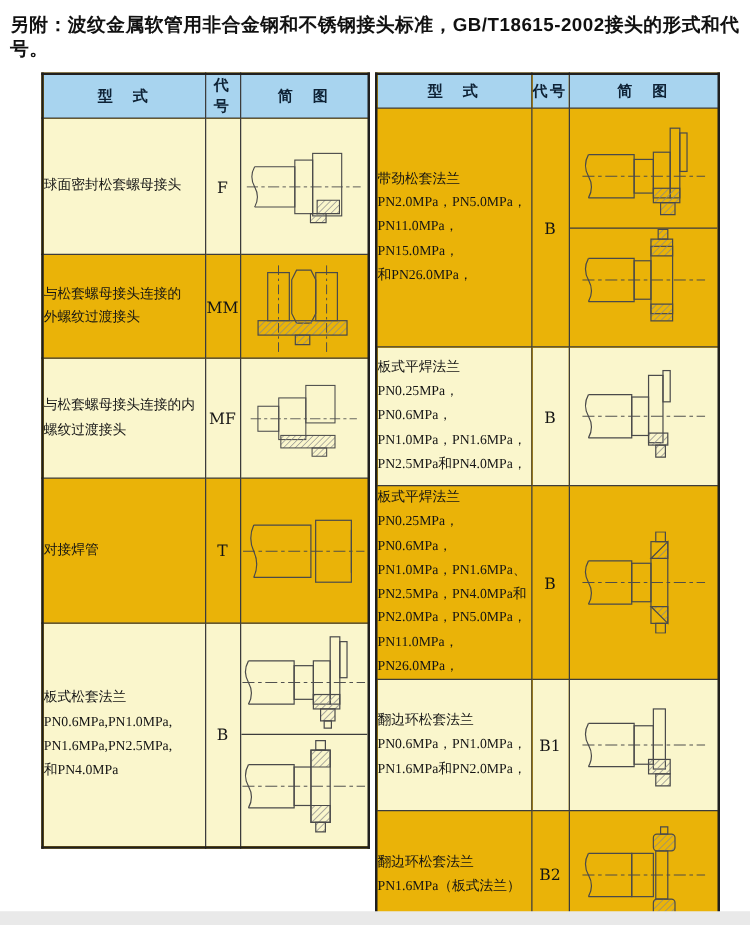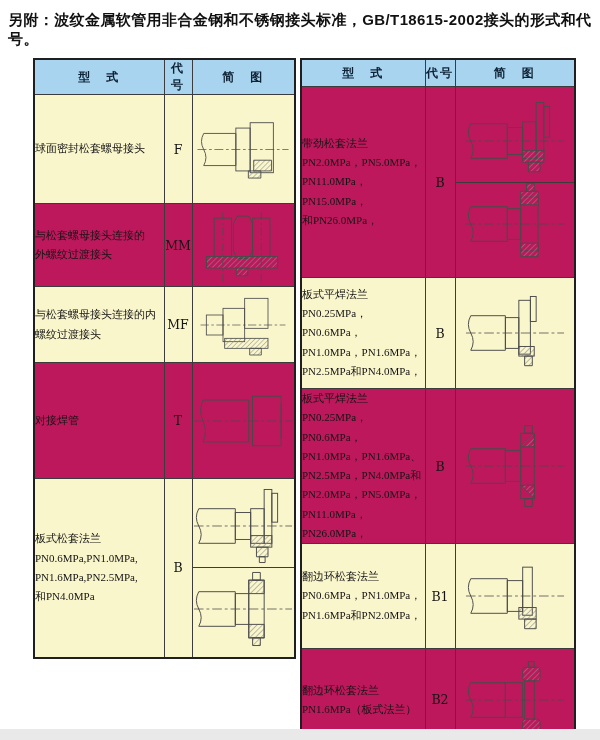--- a/index.html
+++ b/index.html
@@ -5,21 +5,21 @@
   html,body{margin:0;padding:0;}
   body{
     width:600px;height:740px;position:relative;background:#ffffff;
     font-family:"Liberation Sans",sans-serif;color:#1a1a1a;overflow:hidden;
   }
   .page-title{
     position:absolute;left:8px;top:11px;width:588px;
     font-size:15px;font-weight:bold;letter-spacing:0.4px;color:#111;
   }
   .tables{position:absolute;left:33px;top:58px;display:flex;gap:4px;align-items:flex-start;}
-  table.fit-table{border-collapse:collapse;table-layout:fixed;border:2px solid #1f1f1f;background:#be185d;}
+  table.fit-table{border-collapse:collapse;table-layout:fixed;border:2px solid #1f1f1f;background:#eab308;}
   table.fit-table td,table.fit-table th{border:1px solid #3c3c3c;padding:0;vertical-align:middle;overflow:hidden;}
   th.hd{
     background:var(--hd-bg,#a8d4ef);font-weight:bold;font-size:12px;color:#0e2235;
     height:26px;text-align:center;letter-spacing:2px;
     font-family:"Liberation Sans",sans-serif;
   }
   td.c-type{
     text-align:left;padding:4px 7px;font-size:11px;line-height:1.75;
     font-family:"Liberation Serif","DejaVu Serif",serif;color:#141414;
   }
@@ -102,21 +102,21 @@
                   <path d="M46,12 h12 l4,8 v28 l-4,8 h-12 l-4,-8 v-28 z"></path>
                   <rect x="14" y="54" width="74" height="12" fill="url(#h3)"></rect>
                   <path d="M45,66 h12 v8 h-12 z" fill="url(#h3)"></path>
                   <path d="M31,8 V80" stroke-dasharray="8 3 2 3" stroke-width="0.8"></path>
                   <path d="M71,8 V80" stroke-dasharray="8 3 2 3" stroke-width="0.8"></path>
                 </g>
               </svg>
             </div>
           </td>
         </tr>
-        <tr class="hl" style="height:76px">
+        <tr class="hl" style="height:96px">
           <td class="c-type">
             <div>与松套螺母接头连接的内</div>
             <div>螺纹过渡接头</div>
           </td>
           <td class="c-code">MF</td>
           <td class="c-diag">
             <div class="diag-box">
               <svg class="diagram" viewBox="0 0 104 84" width="100" height="70">
                 <defs>
                   <pattern id="h4" width="4" height="4" patternUnits="userSpaceOnUse" patternTransform="rotate(45)">

